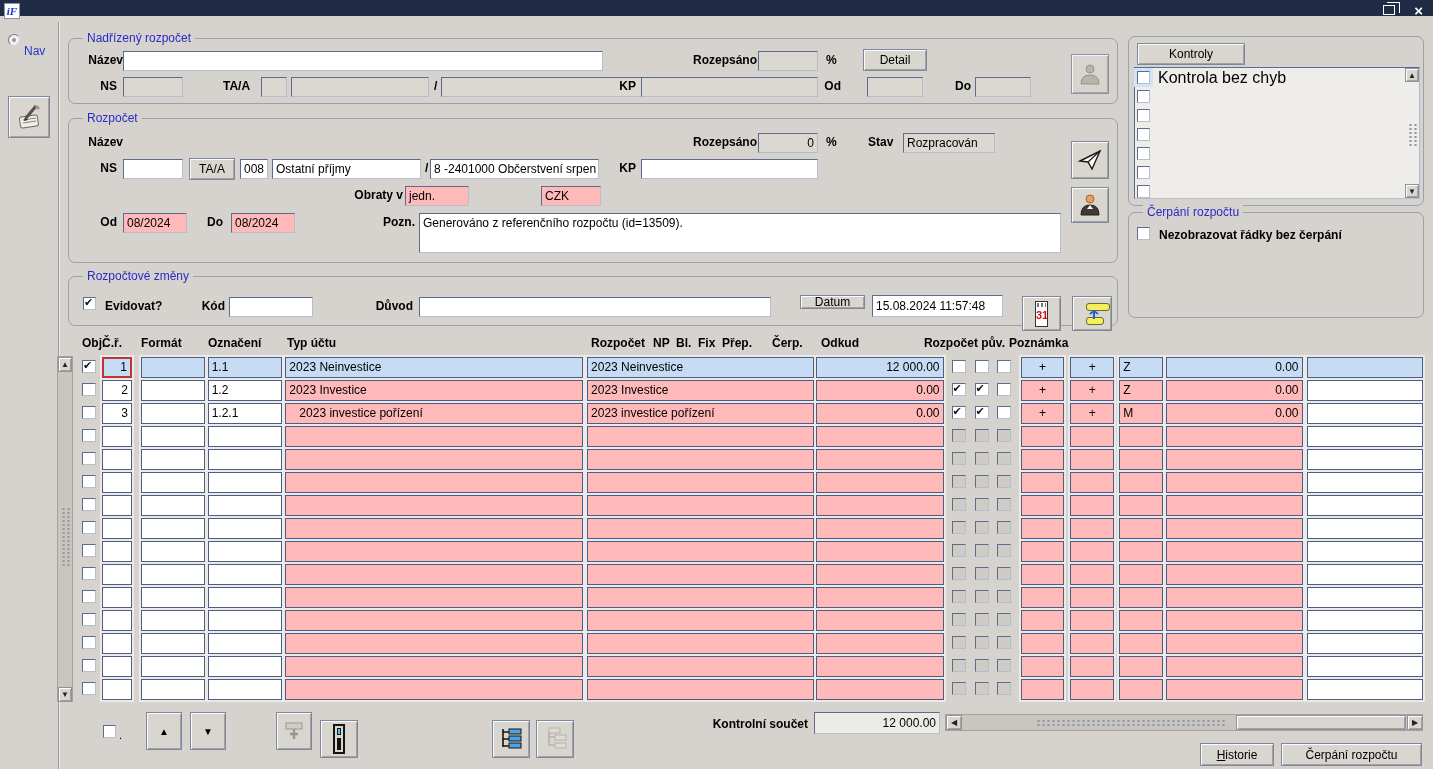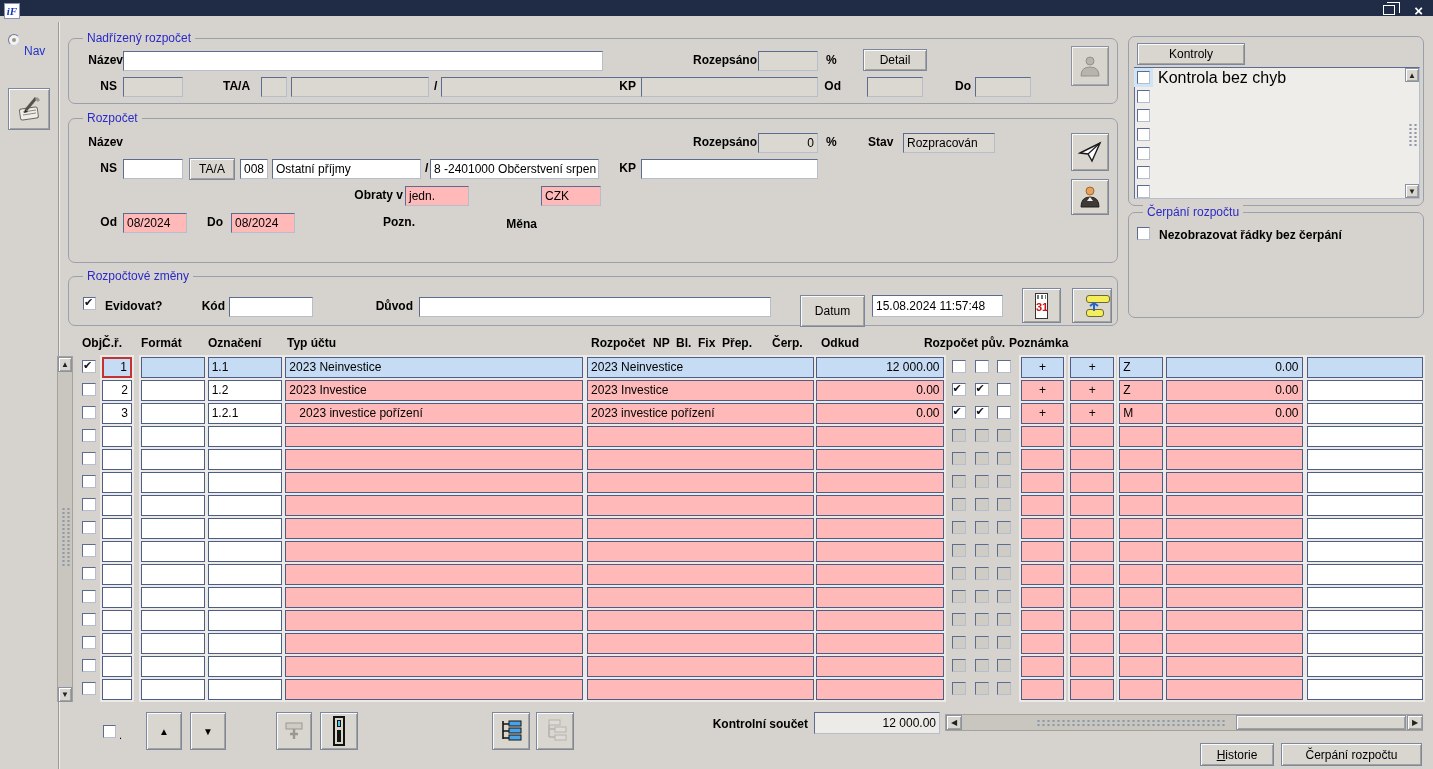--- a/index.html
+++ b/index.html
@@ -91,21 +91,21 @@
   .sb-thumb { background:#d9d6d0; border:1px solid #8a93a5;
               box-shadow: inset 1px 1px 0 #fff, inset -1px -1px 0 #a5a29b; }
 
   
   .klist { background:#efedea; border:1px solid; border-color:#5c6b90 #b6bdcc #b6bdcc #5c6b90; }
   .krow { display:flex; align-items:center; height:19px; padding-left:2px; }
   .krow .klabel { margin-left:8px; font-size:16px; white-space:nowrap; }
   .krow.sel .cb { outline:3px solid #cfe4f7; }
 
   
-  .icon-btn { padding:12px; }
+  .icon-btn { padding:12px;margin-top:8px; }
   svg { display:block; }
   .cal-icon { width:22px; height:26px; background:#fff; border:1px solid #333; position:relative; }
   .cal-icon .strip { position:absolute; left:1px; top:1px; right:1px; height:4px;
       background-image:repeating-linear-gradient(90deg,#777 0 2px,transparent 2px 4px); }
   .cal-icon .num { position:absolute; left:0; right:0; top:7px; text-align:center;
       color:#cc1111; font:bold 11px "Liberation Sans",sans-serif; }
   .exp-icon { width:30px; height:26px; position:relative; }
   .exp-icon .bar { position:absolute; height:8px; background:#f3ee59; border:1px solid #6b6838; border-radius:3px; }
   .calc-icon { width:24px; height:30px; border:2px solid #14140f; background:#d9d6d0; position:relative; }
   .calc-icon .scr { position:absolute; left:2px; top:2px; right:2px; height:7px; background:#49c8f0; border:1px solid #14140f; }
@@ -190,20 +190,21 @@
   <div class="a fld" style="left:572px; top:40px; width:177px; height:20px;"></div>
   <div class="a lbl r" style="left:272px; top:69px; width:62px;">Obraty v</div>
   <div class="a fld pink" style="left:336px; top:67px; width:64px; height:20px;">jedn.</div>
   <div class="a lbl r" style="left:430px; top:69px; width:38px;margin-top:29px;">Měna</div>
   <div class="a fld pink" style="left:472px; top:67px; width:60px; height:20px;">CZK</div>
   <div class="a lbl r" style="left:26px; top:96px; width:22px;">Od</div>
   <div class="a fld pink" style="left:54px; top:94px; width:64px; height:20px;">08/2024</div>
   <div class="a lbl r" style="left:132px; top:96px; width:22px;">Do</div>
   <div class="a fld pink" style="left:162px; top:94px; width:64px; height:20px;">08/2024</div>
   <div class="a lbl r" style="left:302px; top:96px; width:44px;">Pozn.</div>
+  <div class="a fld" style="left:350px; top:94px; width:642px; height:40px; white-space:normal;">Generováno z referenčního rozpočtu (id=13509).</div>
   <button class="a btn icon-btn" style="left:1002px; top:14px; width:38px; height:38px;">
     <span>
       <svg width="26" height="26" viewBox="0 0 26 26">
         <polygon points="3,14 23,4 15,22 11,15" fill="#fff" stroke="#1a1a1a" stroke-width="1.4"></polygon>
         <line x1="11" y1="15" x2="23" y2="4" stroke="#1a1a1a" stroke-width="1.2"></line>
       </svg>
     </span>
   </button>
   <button class="a btn icon-btn" style="left:1002px; top:60px; width:38px; height:36px;">
     <span>
@@ -217,21 +218,21 @@
 </div>
 
 <div class="a group" style="left:68px; top:276px; width:1050px; height:50px;">
   <span class="legend">Rozpočtové změny</span>
   <div class="a cb checked" style="left:14px; top:20px;"></div>
   <div class="a lbl" style="left:36px; top:22px;">Evidovat?</div>
   <div class="a lbl r" style="left:118px; top:22px; width:38px;">Kód</div>
   <div class="a fld" style="left:160px; top:20px; width:84px; height:20px;"></div>
   <div class="a lbl r" style="left:296px; top:22px; width:48px;">Důvod</div>
   <div class="a fld" style="left:350px; top:20px; width:352px; height:20px;"></div>
-  <button class="a btn" style="left:731px; top:18px; width:65px; height:32px;">Datum</button>
+  <button class="a btn" style="left:731px; top:18px; width:65px; height:14px;">Datum</button>
   <div class="a fld" style="left:803px; top:18px; width:131px; height:22px; line-height:20px;">15.08.2024 11:57:48</div>
   <button class="a btn icon-btn" style="left:953px; top:11px; width:39px; height:35px;">
     <span class="cal-icon">
         <span class="strip"></span>
         <span class="num">31</span>
       </span>
   </button>
   <button class="a btn icon-btn" style="left:1003px; top:11px; width:40px; height:35px;">
     <span class="exp-icon">
       <span class="bar" style="left:1px; top:2px; width:24px;"></span>

